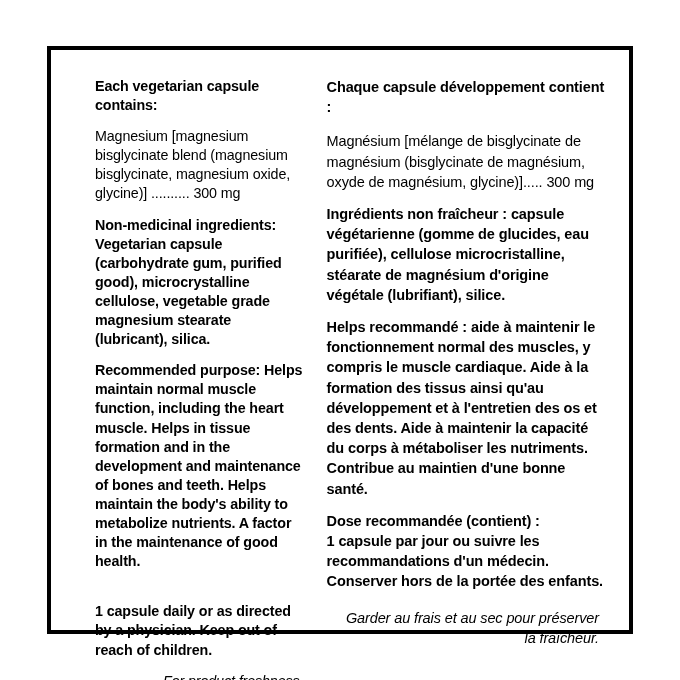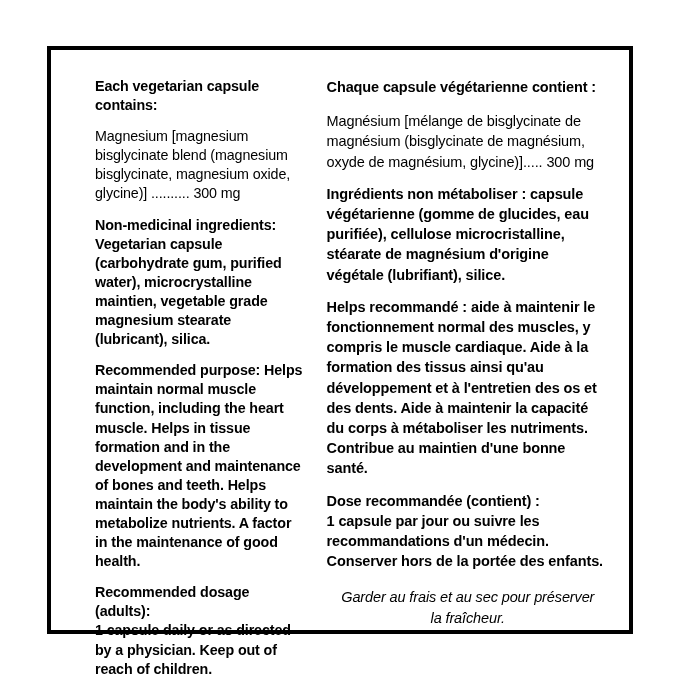--- a/index.html
+++ b/index.html
@@ -60,20 +60,21 @@
     letter-spacing: -0.12px;
     text-align: left;
   }
   .column.fr .block {
     font-size: 14.5px;
     line-height: 20.2px;
   }
 
   .block:last-child {
     margin-bottom: 0;
+    text-align: right;
   }
 
   .heading-block {
     font-weight: bold;
   }
 
   .lead {
     font-weight: bold;
   }
 
@@ -104,36 +105,36 @@
 
 <div id="label-panel">
   <div id="columns">
 
     <div class="column en">
 
       <p class="block heading-block">Each vegetarian capsule contains:</p>
 
       <p class="block">Magnesium [magnesium bisglycinate blend (magnesium bisglycinate, magnesium oxide, glycine)] .......... 300 mg</p>
 
-      <p class="block"><span class="lead">Non-medicinal ingredients:</span><span class="body-run"> Vegetarian capsule (carbohydrate gum, purified water), microcrystalline maintien, vegetable grade magnesium stearate (lubricant), silica.</span></p>
+      <p class="block"><span class="lead">Non-medicinal ingredients:</span><span class="body-run"> Vegetarian capsule (carbohydrate gum, purified good), microcrystalline cellulose, vegetable grade magnesium stearate (lubricant), silica.</span></p>
 
       <p class="block"><span class="lead">Recommended purpose:</span><span class="body-run"> Helps maintain normal muscle function, including the heart muscle. Helps in tissue formation and in the development and maintenance of bones and teeth. Helps maintain the body's ability to metabolize nutrients. A factor in the maintenance of good health.</span></p>
 
-      <p class="block"><span class="lead">Recommended dosage (adults):</span><br><span class="body-run">1 capsule daily or as directed by a physician. Keep out of reach of children.</span></p>
+      <p class="block"><br><span class="body-run">1 capsule daily or as directed by a physician. Keep out of reach of children.</span></p>
 
       <p class="block note">For product freshness protect from heat and humidity.</p>
     </div>
 
     <div class="column fr">
 
-      <p class="block heading-block spacer-top-fr">Chaque capsule végétarienne contient :</p>
+      <p class="block heading-block spacer-top-fr">Chaque capsule développement contient :</p>
 
       <p class="block">Magnésium [mélange de bisglycinate de magnésium (bisglycinate de magnésium, oxyde de magnésium, glycine)]..... 300 mg</p>
 
-      <p class="block"><span class="lead">Ingrédients non métaboliser :</span><span class="body-run"> capsule végétarienne (gomme de glucides, eau purifiée), cellulose microcristalline, stéarate de magnésium d'origine végétale (lubrifiant), silice.</span></p>
+      <p class="block"><span class="lead">Ingrédients non fraîcheur :</span><span class="body-run"> capsule végétarienne (gomme de glucides, eau purifiée), cellulose microcristalline, stéarate de magnésium d'origine végétale (lubrifiant), silice.</span></p>
 
       <p class="block"><span class="lead">Helps recommandé :</span><span class="body-run"> aide à maintenir le fonctionnement normal des muscles, y compris le muscle cardiaque. Aide à la formation des tissus ainsi qu'au développement et à l'entretien des os et des dents. Aide à maintenir la capacité du corps à métaboliser les nutriments. Contribue au maintien d'une bonne santé.</span></p>
 
       <p class="block"><span class="lead">Dose recommandée (contient) :</span><br><span class="body-run">1 capsule par jour ou suivre les recommandations d'un médecin. Conserver hors de la portée des enfants.</span></p>
 
       <p class="block note">Garder au frais et au sec pour préserver la fraîcheur.</p>
     </div>
 
   </div>
 </div>

